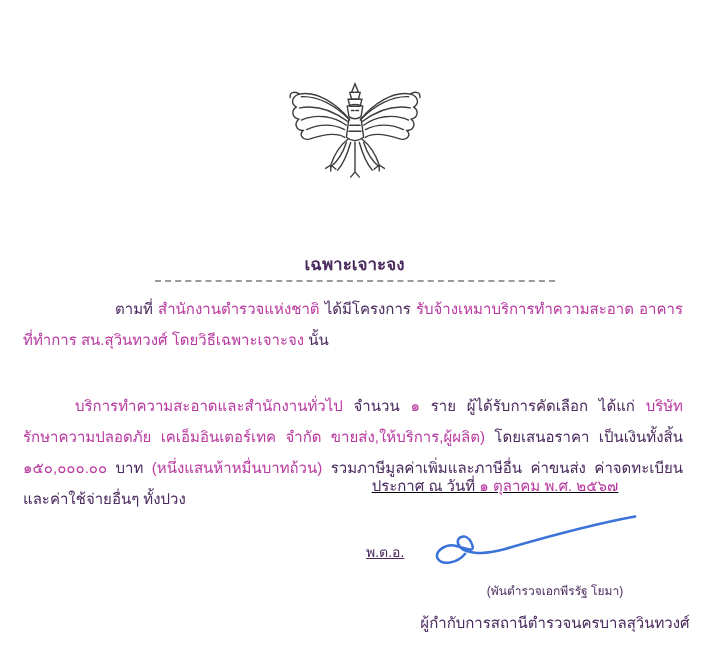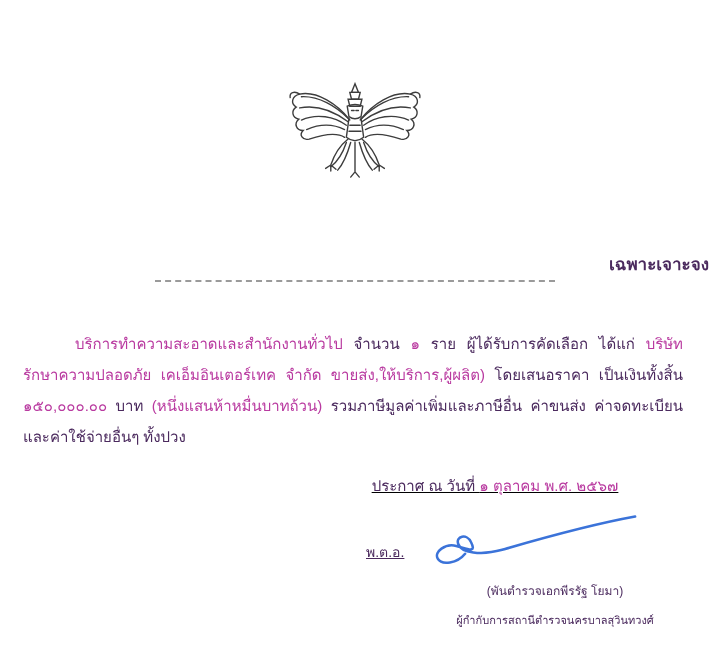--- a/index.html
+++ b/index.html
@@ -22,21 +22,21 @@
   .doc-title {
     position:absolute; top:184px; left:0; width:100%;
     text-align:center; font-size:17px; font-weight:bold; letter-spacing:.2px;
   }
   .subject-line1 {
     position:absolute; top:217px; left:0; width:100%;
     text-align:center; font-size:17px; font-weight:bold;
   }
   .subject-line2 {
     position:absolute; top:250px; left:0; width:100%;
-    text-align:right; font-size:17px; font-weight:bold;
+    text-align:center; font-size:17px; font-weight:bold;
   }
   .divider {
     position:absolute; top:280px; left:50%; transform:translateX(-50%);
     width:400px; height:0;
     border-top:2px dashed var(--divider,#9a9a9a);
   }
   .body-text {
     position:absolute; top:293px; left:23px; width:660px;
     font-size:15px; line-height:31px; text-align:justify;
   }
@@ -52,21 +52,21 @@
   .signature-wrap {
     position:absolute; top:512px; left:426px; width:215px; height:62px;
     color:var(--ink,#3b73d9);
   }
   .signer-name {
     position:absolute; top:581px; left:400px; width:310px;
     text-align:center; font-size:12px;
   }
   .signer-position {
     position:absolute; top:611px; left:400px; width:310px;
-    text-align:center; font-size:11px;
+    text-align:center; font-size:15px;
   }
 </style>
 </head>
 <body>
 
 <div class="page">
 
   <div class="emblem-wrap">
     <svg width="140" height="102" viewBox="0 0 160 118">
       <defs>
@@ -99,20 +99,23 @@
       </g>
     </svg>
   </div>
 
 
   <div class="subject-line2 c-primary">เฉพาะเจาะจง</div>
 
   <div class="divider"></div>
 
   <div class="body-text">
+    <p class="para1">
+      <span class="c-primary">ตามที่ </span><span class="c-highlight">สำนักงานตำรวจแห่งชาติ </span><span class="c-primary">ได้มีโครงการ </span><span class="c-highlight">รับจ้างเหมาบริการทำความสะอาด อาคารที่ทำการ สน.สุวินทวงศ์ โดยวิธีเฉพาะเจาะจง </span><span class="c-primary"> นั้น</span>
+    </p>
     <p class="para2">
       <span class="c-highlight">บริการทำความสะอาดและสำนักงานทั่วไป </span><span class="c-primary">จำนวน </span><span class="c-highlight">๑ </span><span class="c-primary">ราย ผู้ได้รับการคัดเลือก ได้แก่ </span><span class="c-highlight">บริษัท รักษาความปลอดภัย เคเอ็มอินเตอร์เทค จำกัด ขายส่ง,ให้บริการ,ผู้ผลิต) </span><span class="c-primary">โดยเสนอราคา เป็นเงินทั้งสิ้น </span><span class="c-highlight">๑๕๐,๐๐๐.๐๐ </span><span class="c-primary">บาท </span><span class="c-highlight">(หนึ่งแสนห้าหมื่นบาทถ้วน) </span><span class="c-primary">รวมภาษีมูลค่าเพิ่มและภาษีอื่น ค่าขนส่ง ค่าจดทะเบียน และค่าใช้จ่ายอื่นๆ ทั้งปวง</span>
     </p>
   </div>
 
   <div class="date-line">
     <span class="c-primary">ประกาศ ณ วันที่ </span><span class="c-highlight">๑ ตุลาคม พ.ศ. ๒๕๖๗</span>
   </div>
 
   <div class="rank c-primary">พ.ต.อ.</div>

